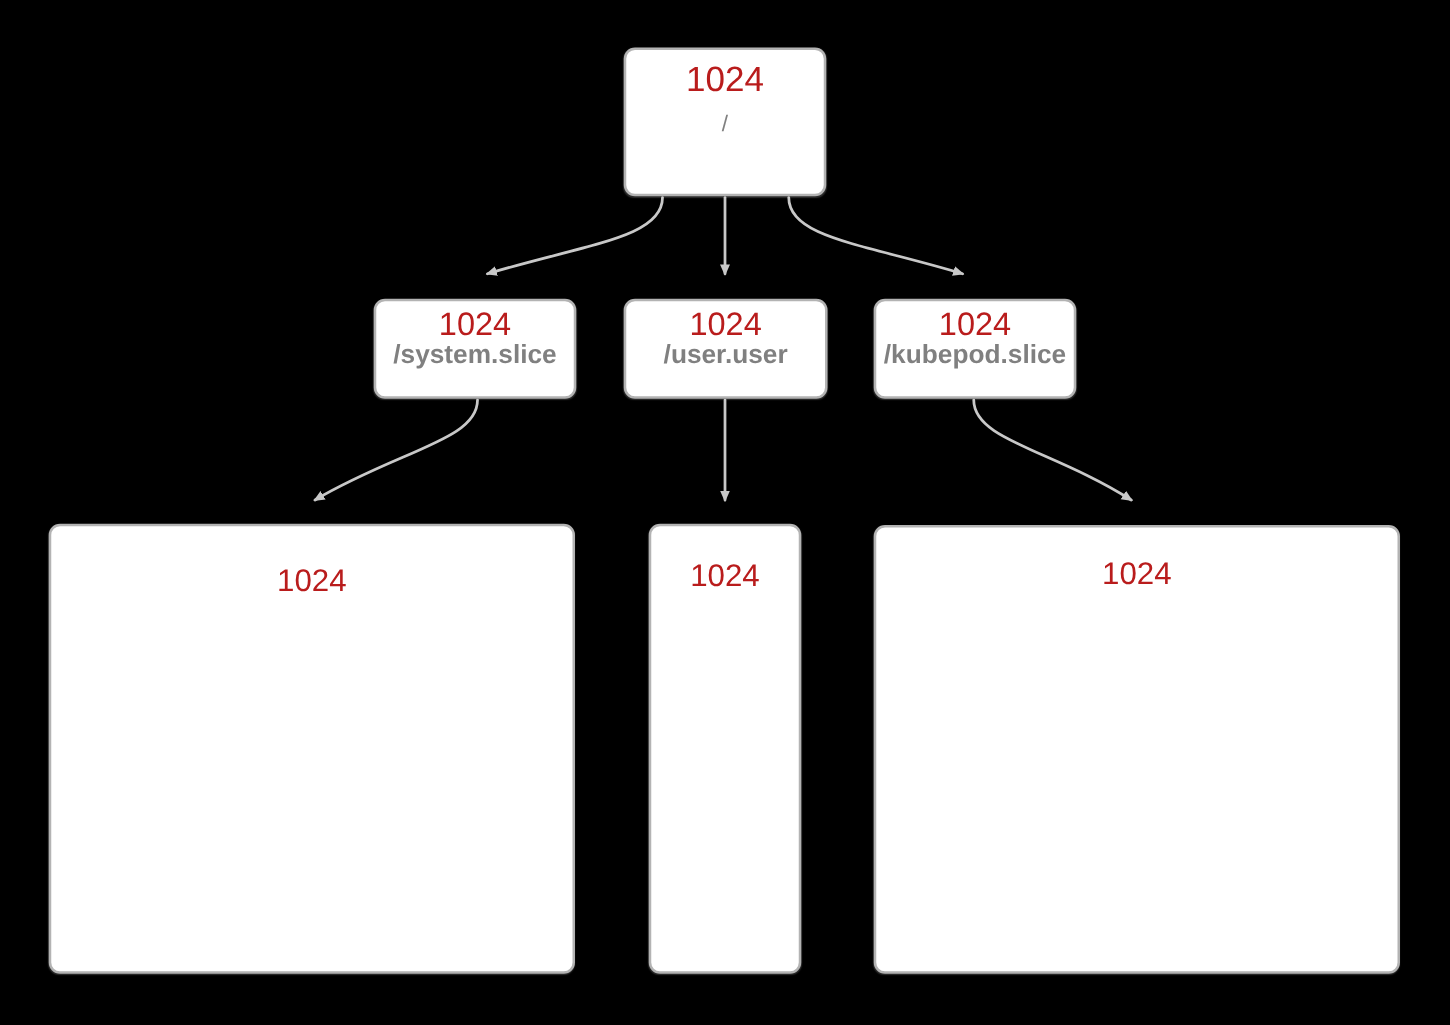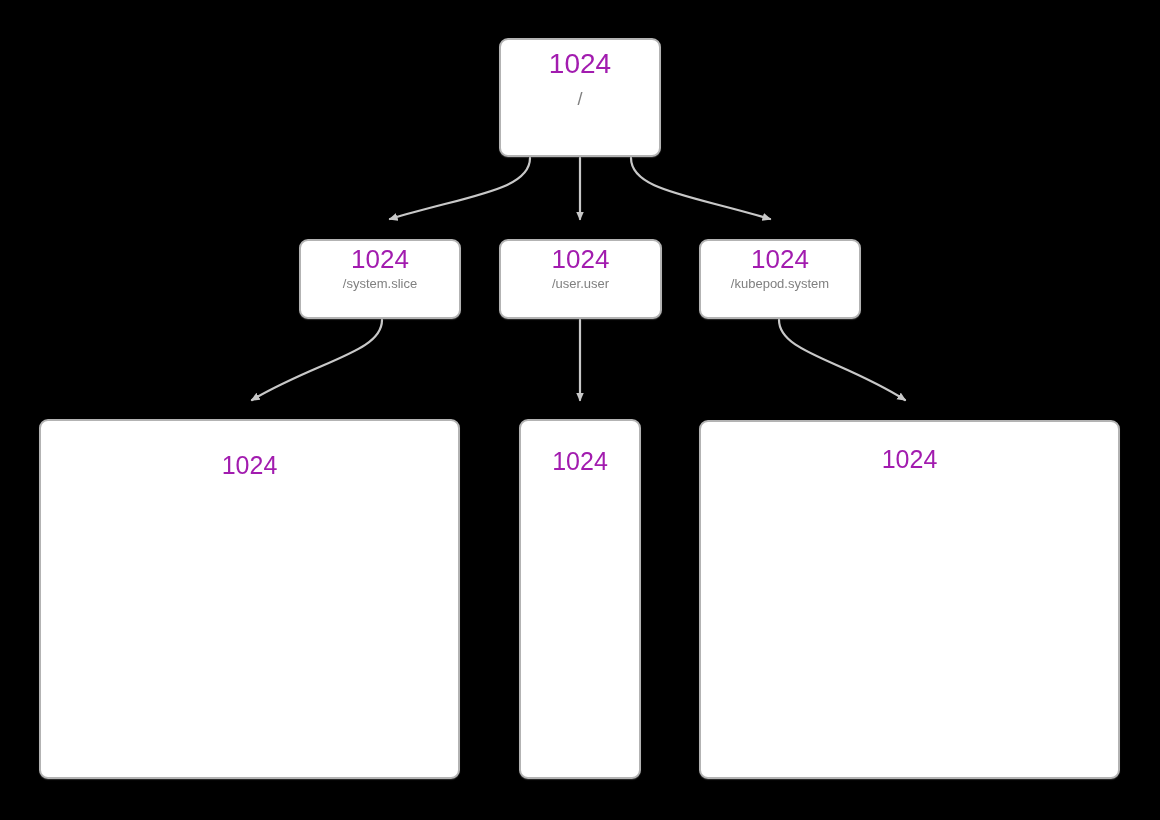--- a/index.html
+++ b/index.html
@@ -32,38 +32,38 @@
     box-shadow: 0 1px 1px rgba(255,255,255,0.18);
   }
   .node-inner {
     position: absolute;
     left: 0;
     right: 0;
     top: 0;
     text-align: center;
   }
   .node-value {
-    color: #a21caf;
+    color: #b91c1c;
     font-size: 27px;
     line-height: 30px;
     letter-spacing: 0px;
     white-space: nowrap;
   }
   .node-label {
     color: #808080;
     font-size: 19px;
     line-height: 22px;
     white-space: nowrap;
   }
   
   .node.root .node-value { font-size: 28px; line-height: 32px; }
   .node.root .node-label { margin-top: 8px; font-size: 18px; }
 
   .node.mid .node-value { font-size: 26px; line-height: 27px; }
-  .node.mid .node-label { font-size: 13px; line-height: 21px; }
+  .node.mid .node-label { font-size: 21px; line-height: 21px; font-weight: bold; }
 
   .node.leaf .node-value { font-size: 25px; line-height: 28px; }
 </style>
 </head>
 <body>
 
 <div id="canvas">
 
   <svg id="edges" viewBox="0 0 1160 820" xmlns="http://www.w3.org/2000/svg">
     <defs>
@@ -96,21 +96,21 @@
       </div>
       <div class="node mid" style="left: 499px; top: 239px; width: 163px; height: 80px;">
         <div class="node-inner" style="top: 5px;">
           <div class="node-value">1024</div>
           <div class="node-label">/user.user</div>
         </div>
       </div>
       <div class="node mid" style="left: 699px; top: 239px; width: 162px; height: 80px;">
         <div class="node-inner" style="top: 5px;">
           <div class="node-value">1024</div>
-          <div class="node-label">/kubepod.system</div>
+          <div class="node-label">/kubepod.slice</div>
         </div>
       </div>
       <div class="node leaf" style="left: 39px; top: 419px; width: 421px; height: 360px;">
         <div class="node-inner" style="top: 30px;">
           <div class="node-value">1024</div>
         </div>
       </div>
       <div class="node leaf" style="left: 519px; top: 419px; width: 122px; height: 360px;">
         <div class="node-inner" style="top: 26px;">
           <div class="node-value">1024</div>

